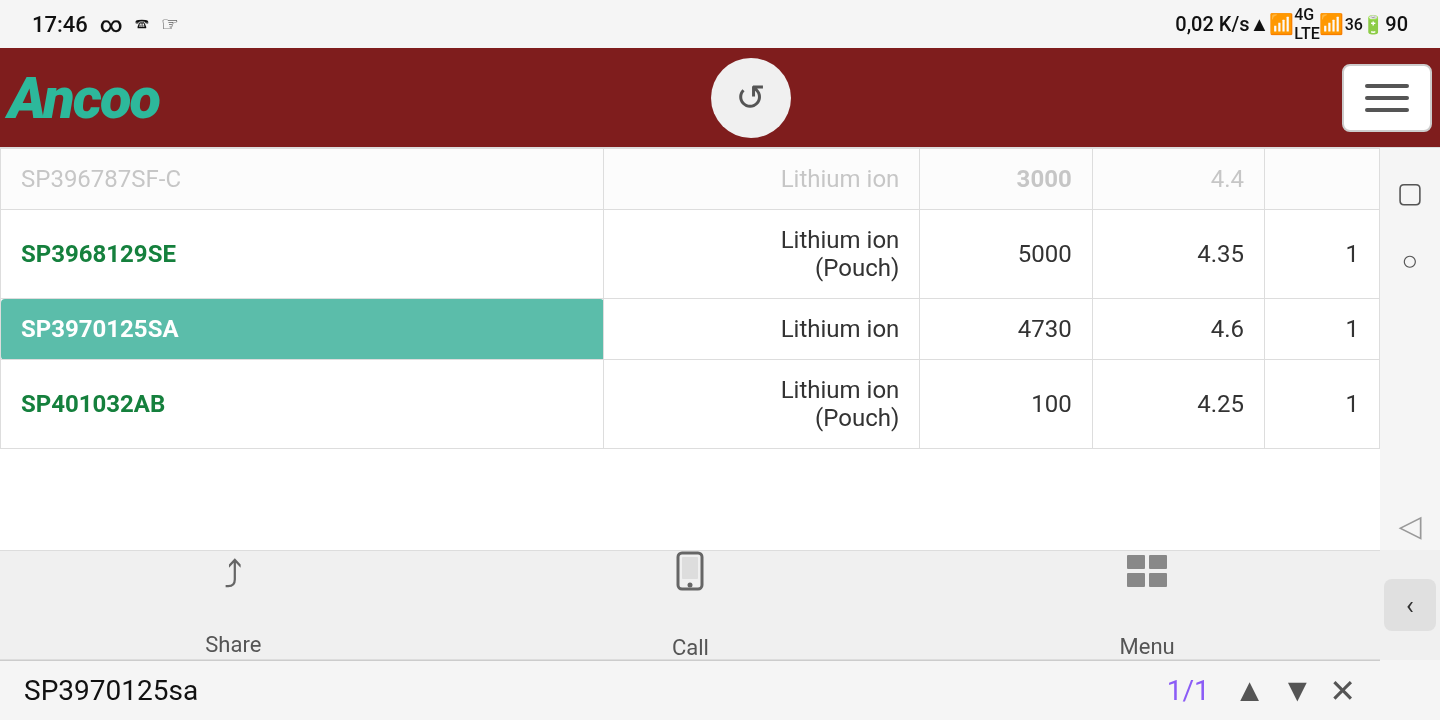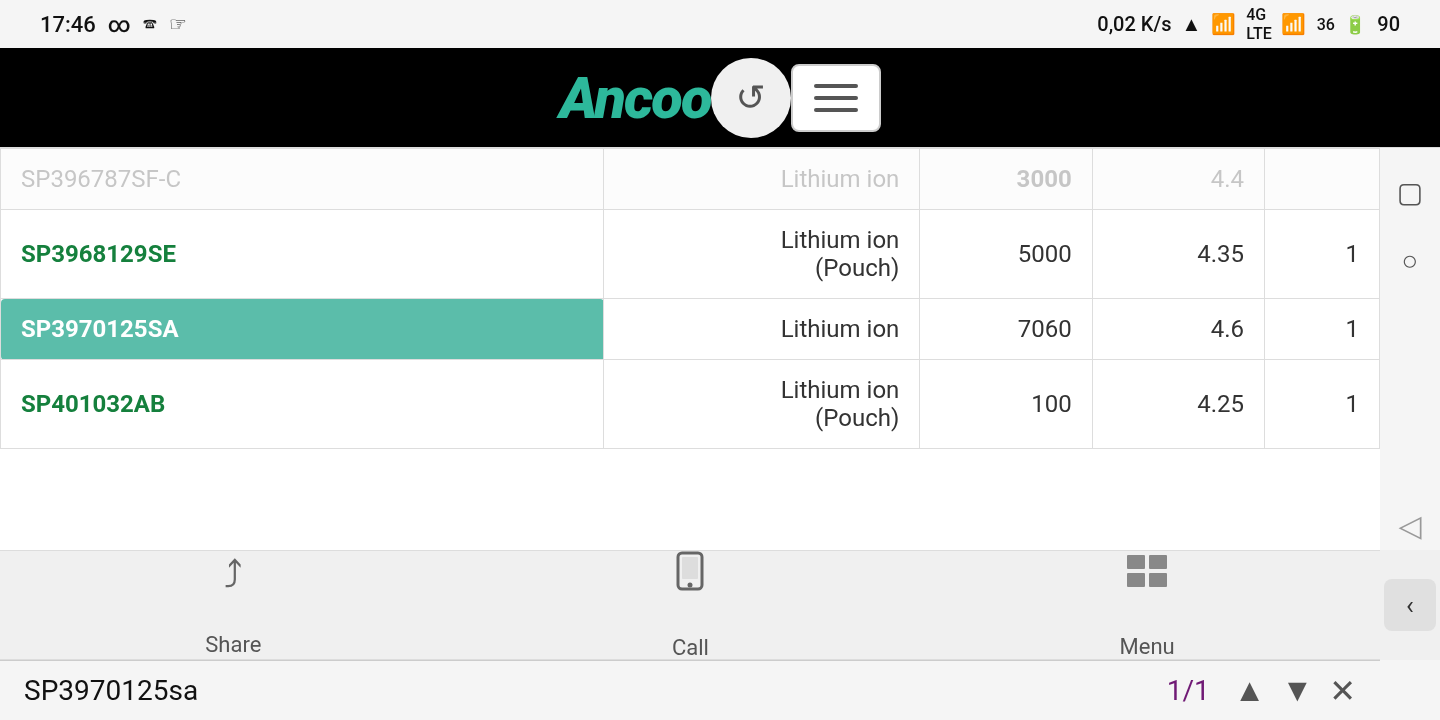--- a/index.html
+++ b/index.html
@@ -14,50 +14,49 @@
 
     
     .status-bar {
       position: absolute;
       top: 0; left: 0; right: 0;
       height: 48px;
       background: #f5f5f5;
       display: flex;
       align-items: center;
       justify-content: space-between;
-      padding: 0 40px;
+      padding: 0 32px;
       z-index: 100;
     }
     .status-left {
       display: flex;
       align-items: center;
       gap: 12px;
       font-size: 22px;
       font-weight: 500;
       color: #111;
     }
     .status-right {
       display: flex;
       align-items: center;
-      gap: 10px;
       font-size: 20px;
       font-weight: 500;
       color: #111;
     }
 
     
     .header {
       position: absolute;
       top: 48px; left: 0; right: 0;
       height: 100px;
-      background: #000000;
-      display: flex;
-      align-items: center;
-      justify-content: center;
-      padding: 0 24px;
+      background: #7f1d1d;
+      display: flex;
+      align-items: center;
+      justify-content: space-between;
+      padding: 0 8px;
       border-bottom: 1px solid #ddd;
       z-index: 90;
     }
     .logo {
       font-size: 58px;
       font-weight: 900;
       color: #2db89b;
       font-style: italic;
       letter-spacing: -2px;
     }
@@ -176,21 +175,21 @@
       border-top: 1px solid #ccc;
       gap: 24px;
     }
     .search-term {
       font-size: 28px;
       color: #111;
       flex: 1;
     }
     .search-count {
       font-size: 28px;
-      color: #701a75;
+      color: #8b5cf6;
     }
     .search-nav {
       display: flex;
       align-items: center;
       gap: 16px;
     }
     .search-nav-btn {
       font-size: 32px;
       color: #555;
       cursor: pointer;
@@ -316,21 +315,21 @@
         <tr class="row-normal">
     <td>SP3968129SE</td>
     <td style="text-align:right;">Lithium ion<br>(Pouch)</td>
     <td style="text-align:right;">5000</td>
     <td style="text-align:right;">4.35</td>
     <td style="text-align:right;">1</td>
   </tr>
         <tr class="row-highlighted">
     <td>SP3970125SA</td>
     <td style="text-align:right;">Lithium ion</td>
-    <td style="text-align:right;">7060</td>
+    <td style="text-align:right;">4730</td>
     <td style="text-align:right;margin-top:36px;">4.6</td>
     <td style="text-align:right;">1</td>
   </tr>
         <tr class="row-normal">
     <td>SP401032AB</td>
     <td style="text-align:right;">Lithium ion<br>(Pouch)</td>
     <td style="">100</td>
     <td style="text-align:right;">4.25</td>
     <td style="text-align:right;">1</td>
   </tr>

